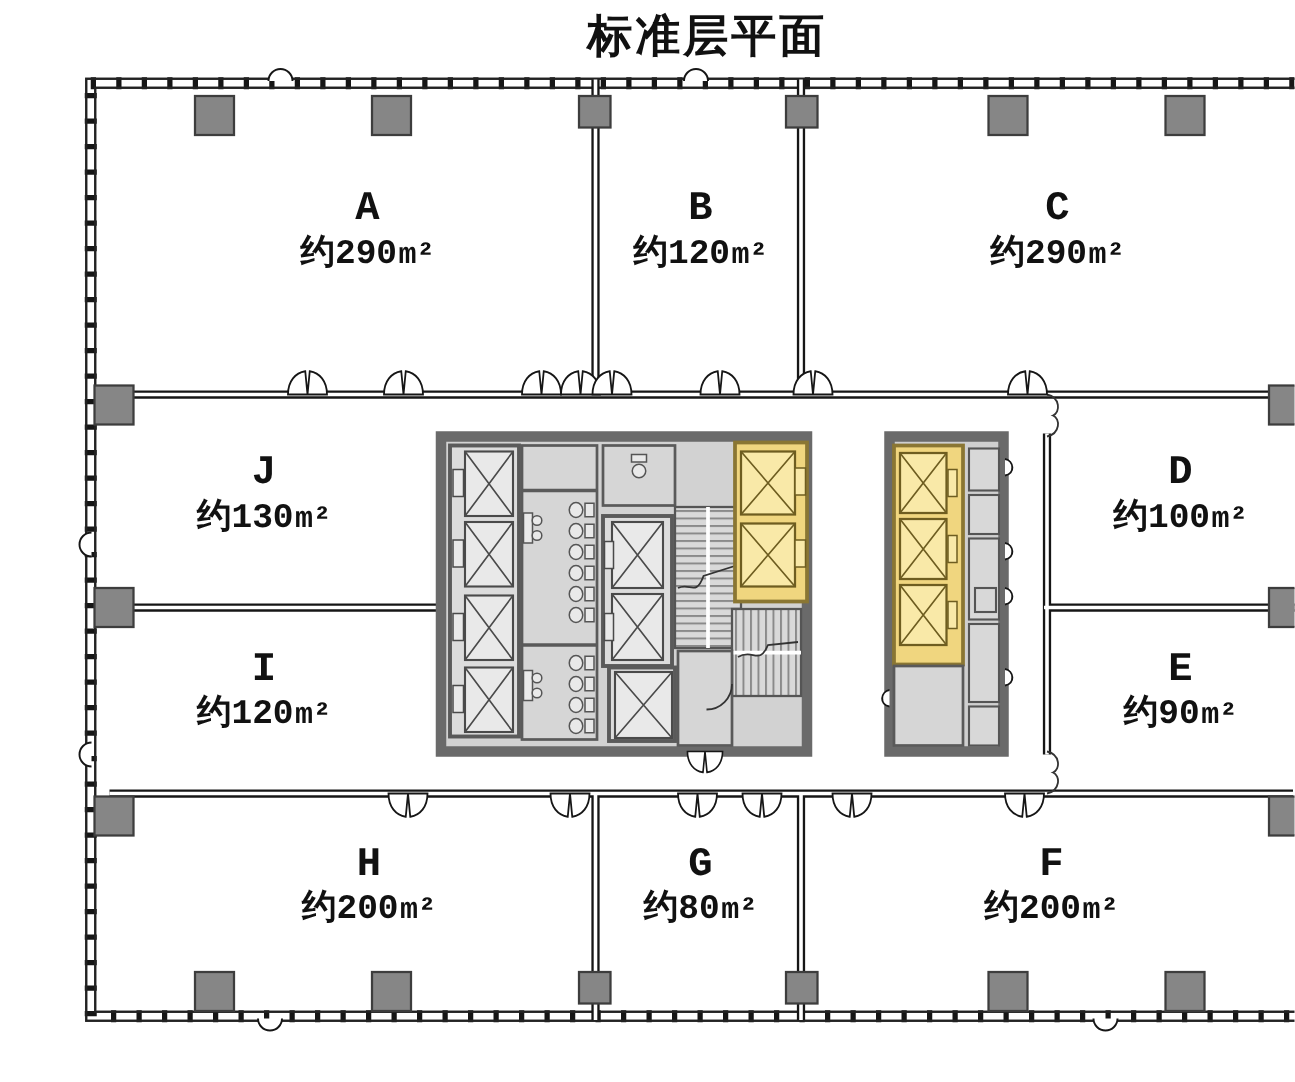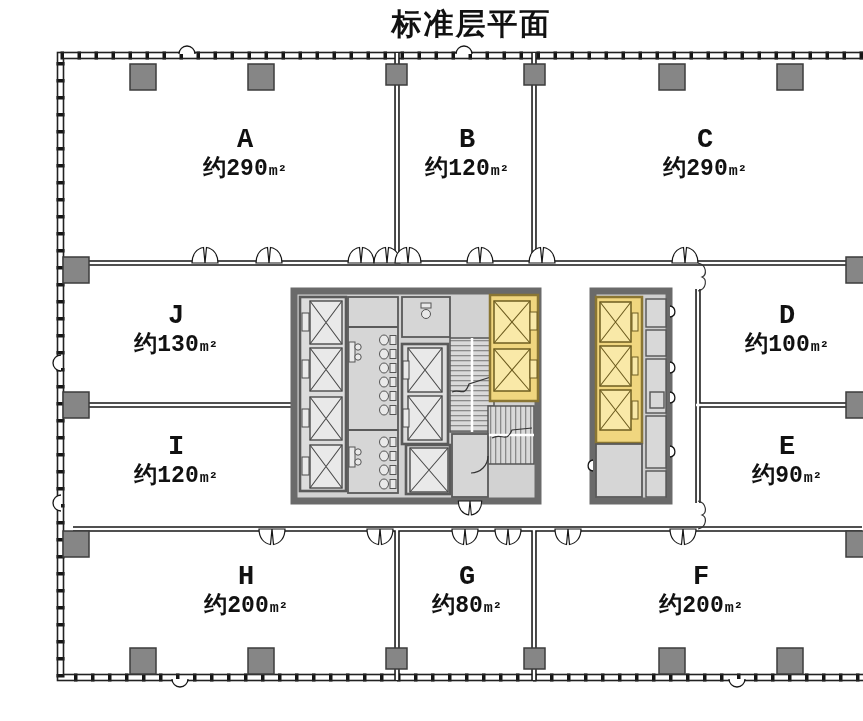--- a/index.html
+++ b/index.html
@@ -5,21 +5,21 @@
   html,body{margin:0;padding:0;background:#fff;}
   .stage{position:relative;width:863px;height:721px;background:#fff;overflow:hidden;
          font-family:Liberation Mono, monospace;color:#111;margin-left:40px;}
   .title{position:absolute;top:4px;left:50%;transform:translateX(-50%);
          font-size:30px;font-weight:800;letter-spacing:2px;white-space:nowrap;}
   svg{position:absolute;top:0;left:0;}
   .unit{position:absolute;transform:translate(-50%,-50%);text-align:center;
         font-weight:700;line-height:1.2;pointer-events:none;white-space:nowrap;}
   .unit .letter{display:block;font-size:27px;}
   .unit .area{font-size:23px;}
-  .unit .sq{font-size:15px;margin-left:1px;}
+  .unit .sq{font-size:20px;margin-left:1px;}
   .u-a{left:205px;top:154px}.u-b{left:427px;top:154px}.u-c{left:665px;top:154px}
   .u-d{left:747px;top:330px}.u-e{left:747px;top:461px}
   .u-j{left:136px;top:330px}.u-i{left:136px;top:461px}
   .u-h{left:206px;top:591px}.u-g{left:427px;top:591px}.u-f{left:661px;top:591px}
   
   .wallsB{stroke:#161616;stroke-width:5.5;fill:none}
   .wallsW{stroke:#ffffff;stroke-width:2.4;fill:none}
   .col{fill:#868686;stroke:#3d3d3d;stroke-width:1.5}
   .lift rect{fill:#e9e9e9;stroke:#4a4a4a;stroke-width:1.4}
   .lift path{stroke:#4a4a4a;stroke-width:1.1;fill:none}

